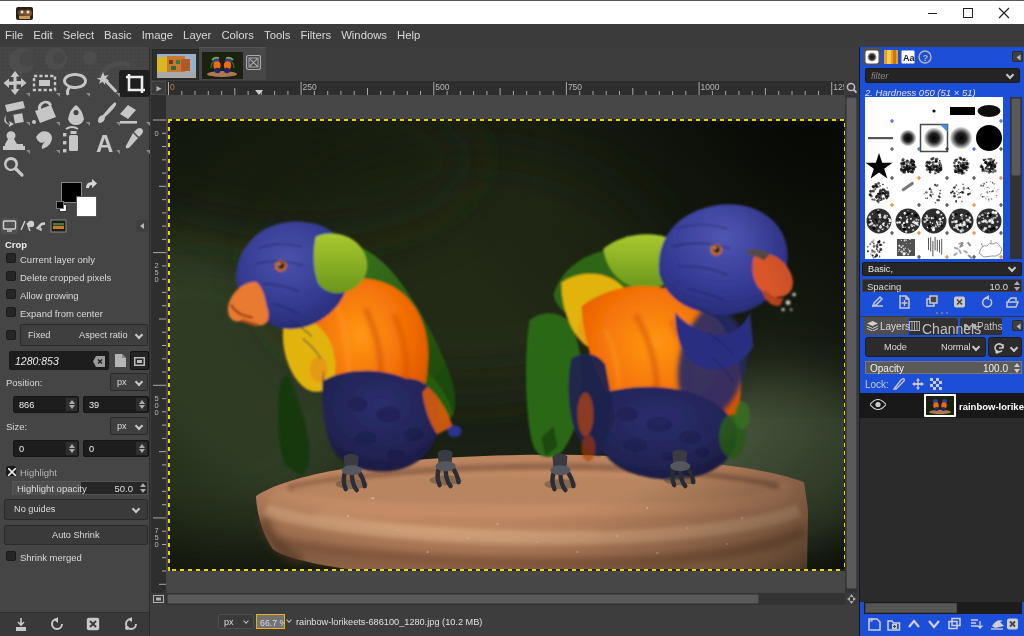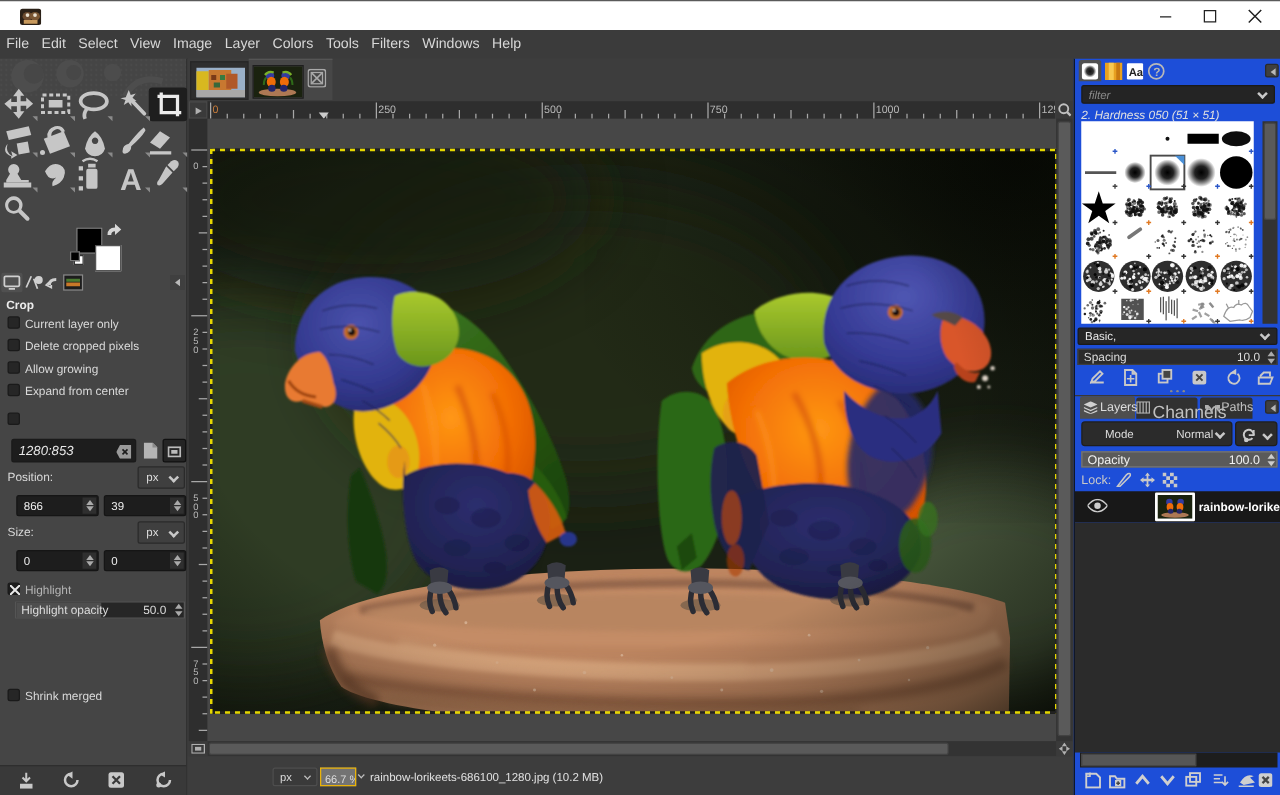--- a/index.html
+++ b/index.html
@@ -49,21 +49,21 @@
       <circle cx="6" cy="7" r="1.5" fill="#e8e0d0"></circle>
       <circle cx="12" cy="7" r="1.5" fill="#e8e0d0"></circle>
       <rect x="3" y="11" width="11" height="3" fill="#c8995c"></rect>
     </svg>
  <div class="a" style="left:928px;top:11.5px;width:9px;height:1.6px;background:#222"></div>
  <div class="a" style="left:963px;top:7px;width:10px;height:10px;border:1.2px solid #222"></div>
  <svg class="a" style="left:998px;top:6px" width="12" height="12">
       <path d="M1,1 L11,11 M11,1 L1,11" stroke="#222" stroke-width="1.2"></path>
     </svg>
 </div>
-<div class="a" id="menubar"><span>File</span><span>Edit</span><span>Select</span><span>View</span><span>Image</span><span>Layer</span><span>Colors</span><span>Tools</span><span>Filters</span><span>Windows</span><span>Help</span></div>
+<div class="a" id="menubar"><span>File</span><span>Edit</span><span>Select</span><span>Basic</span><span>Image</span><span>Layer</span><span>Colors</span><span>Tools</span><span>Filters</span><span>Windows</span><span>Help</span></div>
 <div class="a" id="leftcol">
 
 <svg class="a" style="left:0;top:0" width="149" height="30" viewBox="0 0 149 30">
 <defs>
         <pattern id="ht" width="4" height="4" patternUnits="userSpaceOnUse">
           <circle cx="1" cy="1" r="0.8" fill="#4b4b4b"></circle>
         </pattern>
       </defs>
 <rect width="149" height="30" fill="url(#ht)"></rect>
 <circle cx="22" cy="14" r="13" fill="#4d4d4d"></circle>
@@ -154,20 +154,25 @@
 <div class="a lbl" style="left:5px;top:192px;font-weight:bold;color:#ececec">Crop</div>
 <div class="a cb" style="left:6px;top:206px"></div>
     <div class="a lbl" style="left:20px;top:207px">Current layer only</div>
 <div class="a cb" style="left:6px;top:224px"></div>
     <div class="a lbl" style="left:20px;top:225px">Delete cropped pixels</div>
 <div class="a cb" style="left:6px;top:242px"></div>
     <div class="a lbl" style="left:20px;top:243px">Allow growing</div>
 <div class="a cb" style="left:6px;top:260px"></div>
     <div class="a lbl" style="left:20px;top:261px">Expand from center</div>
 <div class="a cb" style="left:6px;top:283px"></div>
+<div class="a btn" style="left:20px;top:277px;width:128px;height:22px">
+      <span class="a" style="left:7px;top:5px">Fixed</span>
+      <span class="a" style="left:58px;top:5px">Aspect ratio</span>
+      <div class="a chev" style="right:5px;top:7px"></div>
+    </div>
 <div class="a entry" style="left:9px;top:304px;width:100px;height:19px;background:#1d1d1d">
       <span class="a" style="left:5px;top:3px;font-style:italic;font-size:10.5px">1280:853</span>
 <svg class="a" style="right:3px;top:4px" width="12" height="11">
         <path d="M3,0 h9 v11 h-9 l-3,-5.5 Z" fill="#9a9a9a"></path>
         <path d="M5,3.5 l4,4 M9,3.5 l-4,4" stroke="#1d1d1d" stroke-width="1.3"></path>
       </svg>
     </div>
 <svg class="a" style="left:115px;top:307px" width="11" height="13">
       <path d="M0,0 h7 l4,4 v9 h-11 Z" fill="#b5b5b5"></path>
       <path d="M7,0 v4 h4" fill="#8a8a8a"></path>
@@ -211,20 +216,27 @@
     </svg>
 <div class="a lbl" style="left:20px;top:420px;color:#b5b5b5">Highlight</div>
 <div class="a" style="left:12px;top:434px;width:136px;height:14px;background:#262626;border:1px solid #555">
       <div class="a" style="left:0;top:0;width:68px;height:12.5px;background:#4e4e4e"></div>
       <span class="a" style="left:4px;top:1px;font-size:9.5px">Highlight opacity</span>
       <span class="a" style="right:14px;top:1px;font-size:9.5px">50.0</span>
       <div class="a" style="right:1px;top:0">
         <div style="border-left:3.5px solid transparent;border-right:3.5px solid transparent;border-bottom:4px solid #aaa;margin:1px 0 2px"></div>
         <div style="border-left:3.5px solid transparent;border-right:3.5px solid transparent;border-top:4px solid #aaa"></div>
       </div>
+    </div>
+<div class="a btn" style="left:4px;top:452px;width:144px;height:21px;background:#3a3a3a">
+      <span class="a" style="left:9px;top:4px">No guides</span>
+      <div class="a chev" style="right:8px;top:6px"></div>
+    </div>
+<div class="a btn" style="left:4px;top:478px;width:144px;height:20px;background:#3a3a3a">
+      <span class="a" style="left:47px;top:4px">Auto Shrink</span>
     </div>
 <div class="a cb" style="left:6px;top:504px"></div>
     <div class="a lbl" style="left:20px;top:505px">Shrink merged</div>
 
 <div class="a" style="left:0;top:565px;width:149px;height:24px;background:#393939;border-top:1px solid #2e2e2e">
 <svg class="a" style="left:15px;top:5px" width="12" height="13">
         <path d="M6,0 v6 M3,4 l3,3 3,-3" stroke="#c8c8c8" stroke-width="1.6" fill="none"></path>
         <path d="M1,9 h10 v4 h-10 Z" fill="#c8c8c8"></path>
       </svg>
 <svg class="a" style="left:50px;top:4px" width="14" height="14">

